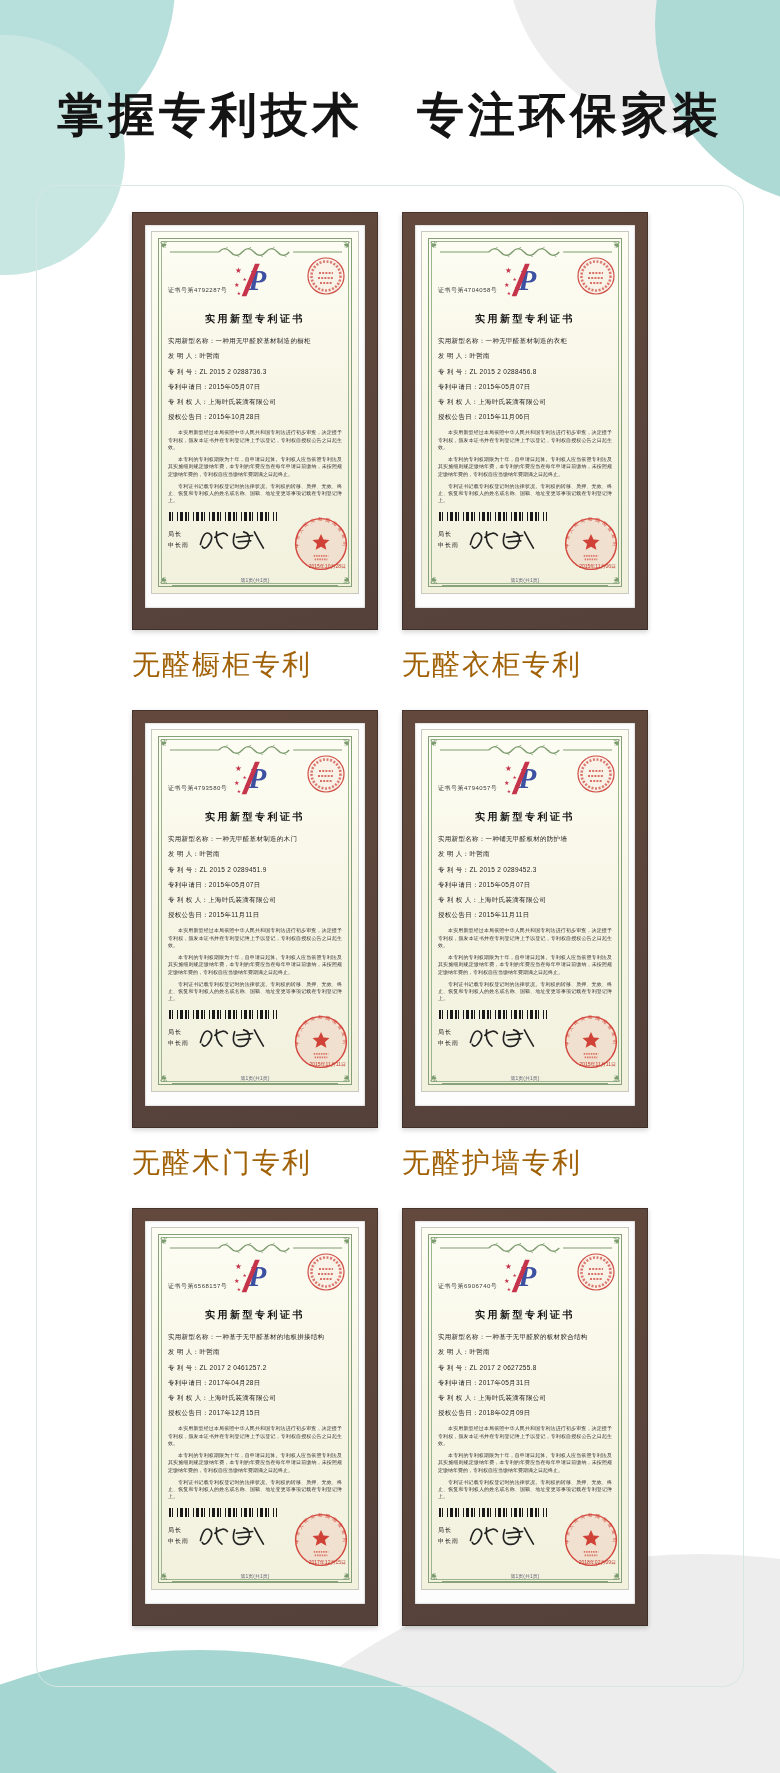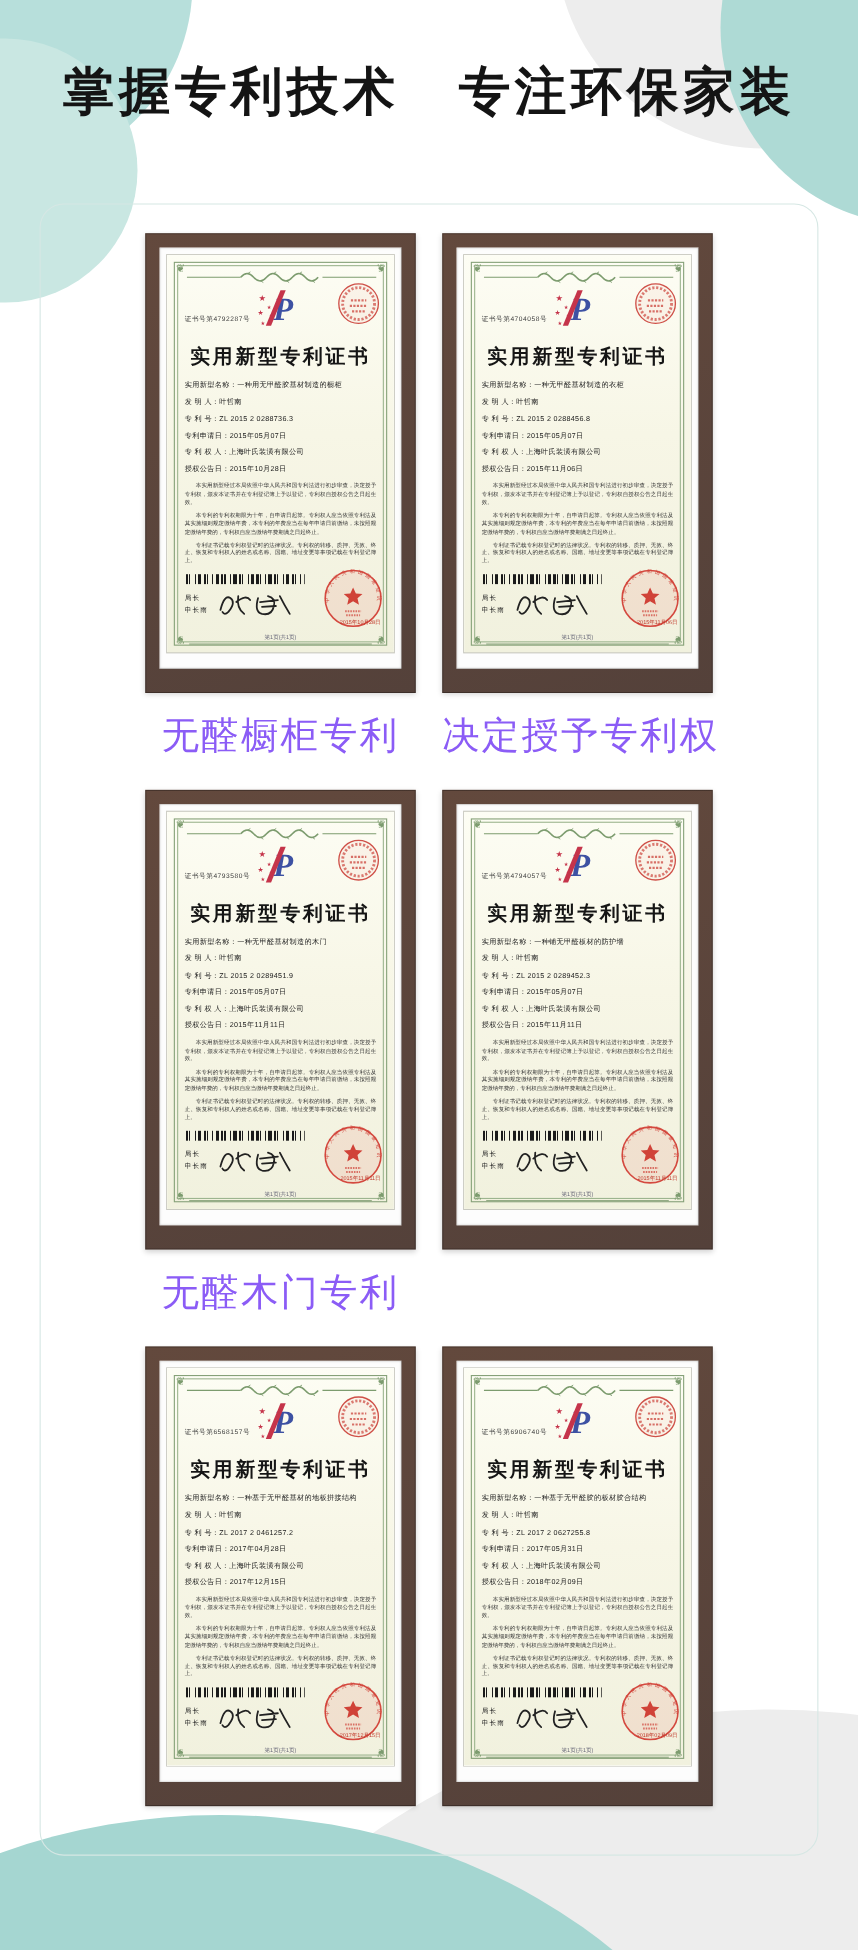--- a/index.html
+++ b/index.html
@@ -11,21 +11,21 @@
   
   .circle{position:absolute;border-radius:50%;}
   #c-tl1{width:350px;height:350px;left:-175px;top:-190px;background:#b7dfdb;z-index:1;}
   #c-tl2{width:240px;height:240px;left:-115px;top:35px;background:#c9e7e2;z-index:1;}
   #c-tr-gray{width:380px;height:380px;left:505px;top:-245px;background:#ededed;z-index:1;}
   #c-tr-teal{width:360px;height:360px;left:655px;top:-155px;background:#aedad5;z-index:2;}
   #c-br-gray{width:1272px;height:1272px;left:64px;top:1554px;background:#ededed;z-index:1;}
   #c-bl-teal{width:1040px;height:900px;left:-320px;top:1650px;background:#a5d6d1;z-index:2;}
   
   .page-title{
-    position:relative;z-index:5;margin-top:52px;text-align:center;
+    position:relative;z-index:5;margin-top:84px;text-align:center;
     font-weight:800;font-size:47px;letter-spacing:4px;color:#141414;white-space:nowrap;
   }
   .page-title .gap{display:inline-block;width:54px;}
   
   #card{
     position:absolute;left:36px;right:36px;top:185px;height:1500px;
     border:1px solid #d6e7e4;border-radius:22px;z-index:3;background:transparent;
   }
   
   #cert-grid{
@@ -57,21 +57,21 @@
   .corner.tr{right:8px;top:8px;transform:scaleX(-1);}
   .corner.bl{left:8px;bottom:8px;transform:scaleY(-1);}
   .corner.br{right:8px;bottom:8px;transform:scale(-1,-1);}
   .vine{display:block;margin:0 auto;width:176px;height:12px;}
   .paper-head{position:relative;height:46px;margin-top:2px;}
   .cert-no{position:absolute;left:0;top:26px;font-size:6px;letter-spacing:.5px;color:#3a3a3a;}
   .logo{position:absolute;left:50%;transform:translateX(-50%);top:0;width:42px;height:40px;}
   .stamp{position:absolute;right:-4px;top:-4px;width:40px;height:40px;}
   .cert-title{
     font-family:"Liberation Serif","DejaVu Serif",serif;
-    font-size:18px;font-weight:700;letter-spacing:2.5px;text-align:center;
+    font-size:10px;font-weight:700;letter-spacing:2.5px;text-align:center;
     color:#151515;margin-top:6px;
   }
   .cert-line{font-size:6.5px;line-height:1.2;color:#222;margin-top:7.5px;letter-spacing:.3px;}
   .cert-line.name{margin-top:11px;}
   .cert-para{font-size:5px;line-height:1.45;color:#333;text-align:justify;margin-top:5px;text-indent:10px;}
   .cert-para.first{margin-top:8px;}
   .barcode{
     width:108px;height:9px;margin:7px 0 0 1px;
     background:repeating-linear-gradient(90deg,
       #1a1a1a 0 2px,transparent 2px 3px,#1a1a1a 3px 4px,transparent 4px 8px,
@@ -80,22 +80,22 @@
   .sig-row{display:flex;align-items:center;margin-top:5px;}
   .director{font-size:6px;line-height:1.7;color:#222;letter-spacing:1px;}
   .sig{width:72px;height:28px;margin-left:6px;}
   .seal{position:absolute;right:8px;bottom:20px;width:58px;height:58px;}
   .seal-date{position:absolute;right:12px;bottom:24px;font-size:5px;color:#c0392b;z-index:1;}
   .paper-footer{
     position:absolute;left:20px;right:20px;bottom:7px;text-align:center;
     font-size:5px;color:#667;border-bottom:1px solid #8aa57c;padding-bottom:2px;
   }
   .cert-label{
-    margin-top:16px;text-align:center;font-size:34px;letter-spacing:2px;
-    color:#8b5cf6;font-weight:500;white-space:nowrap;
+    margin-top:16px;text-align:left;font-size:28px;letter-spacing:2px;
+    color:#a16207;font-weight:500;white-space:nowrap;
   }
 </style>
 </head>
 <body>
 
 <svg width="0" height="0" style="position:absolute" aria-hidden="true">
   <defs>
     <g id="vine-def" stroke="#7d9c6f" fill="none" stroke-width="1">
       <path d="M2 6 H52 M128 6 H178"></path>
       <path d="M52 6 q6 -7 12 0 q6 7 12 0 q6 -7 12 0 q6 7 12 0 q6 -7 12 0 q6 7 12 0" stroke-width="1.4"></path>
@@ -246,21 +246,21 @@
               </svg>
           </div>
           <div class="seal-date">2015年11月06日</div>
           <svg class="seal" viewBox="0 0 64 64">
               <use href="#seal-def"></use>
             </svg>
           <div class="paper-footer">第1页(共1页)</div>
         </div>
       </div>
     </div>
-    <div class="cert-label">决定授予专利权</div>
+    <div class="cert-label">无醛衣柜专利</div>
   </div>
 
   <div class="cert-cell">
     <div class="cert-frame">
       <div class="cert-mat">
         <div class="cert-paper">
           <div class="paper-border outer"></div>
           <div class="paper-border inner"></div>
           <span class="corner tl">❦</span>
           <span class="corner tr">❦</span>
@@ -352,20 +352,21 @@
               </svg>
           </div>
           <div class="seal-date">2015年11月11日</div>
           <svg class="seal" viewBox="0 0 64 64">
               <use href="#seal-def"></use>
             </svg>
           <div class="paper-footer">第1页(共1页)</div>
         </div>
       </div>
     </div>
+    <div class="cert-label">无醛护墙专利</div>
   </div>
 
   <div class="cert-cell">
     <div class="cert-frame">
       <div class="cert-mat">
         <div class="cert-paper">
           <div class="paper-border outer"></div>
           <div class="paper-border inner"></div>
           <span class="corner tl">❦</span>
           <span class="corner tr">❦</span>

